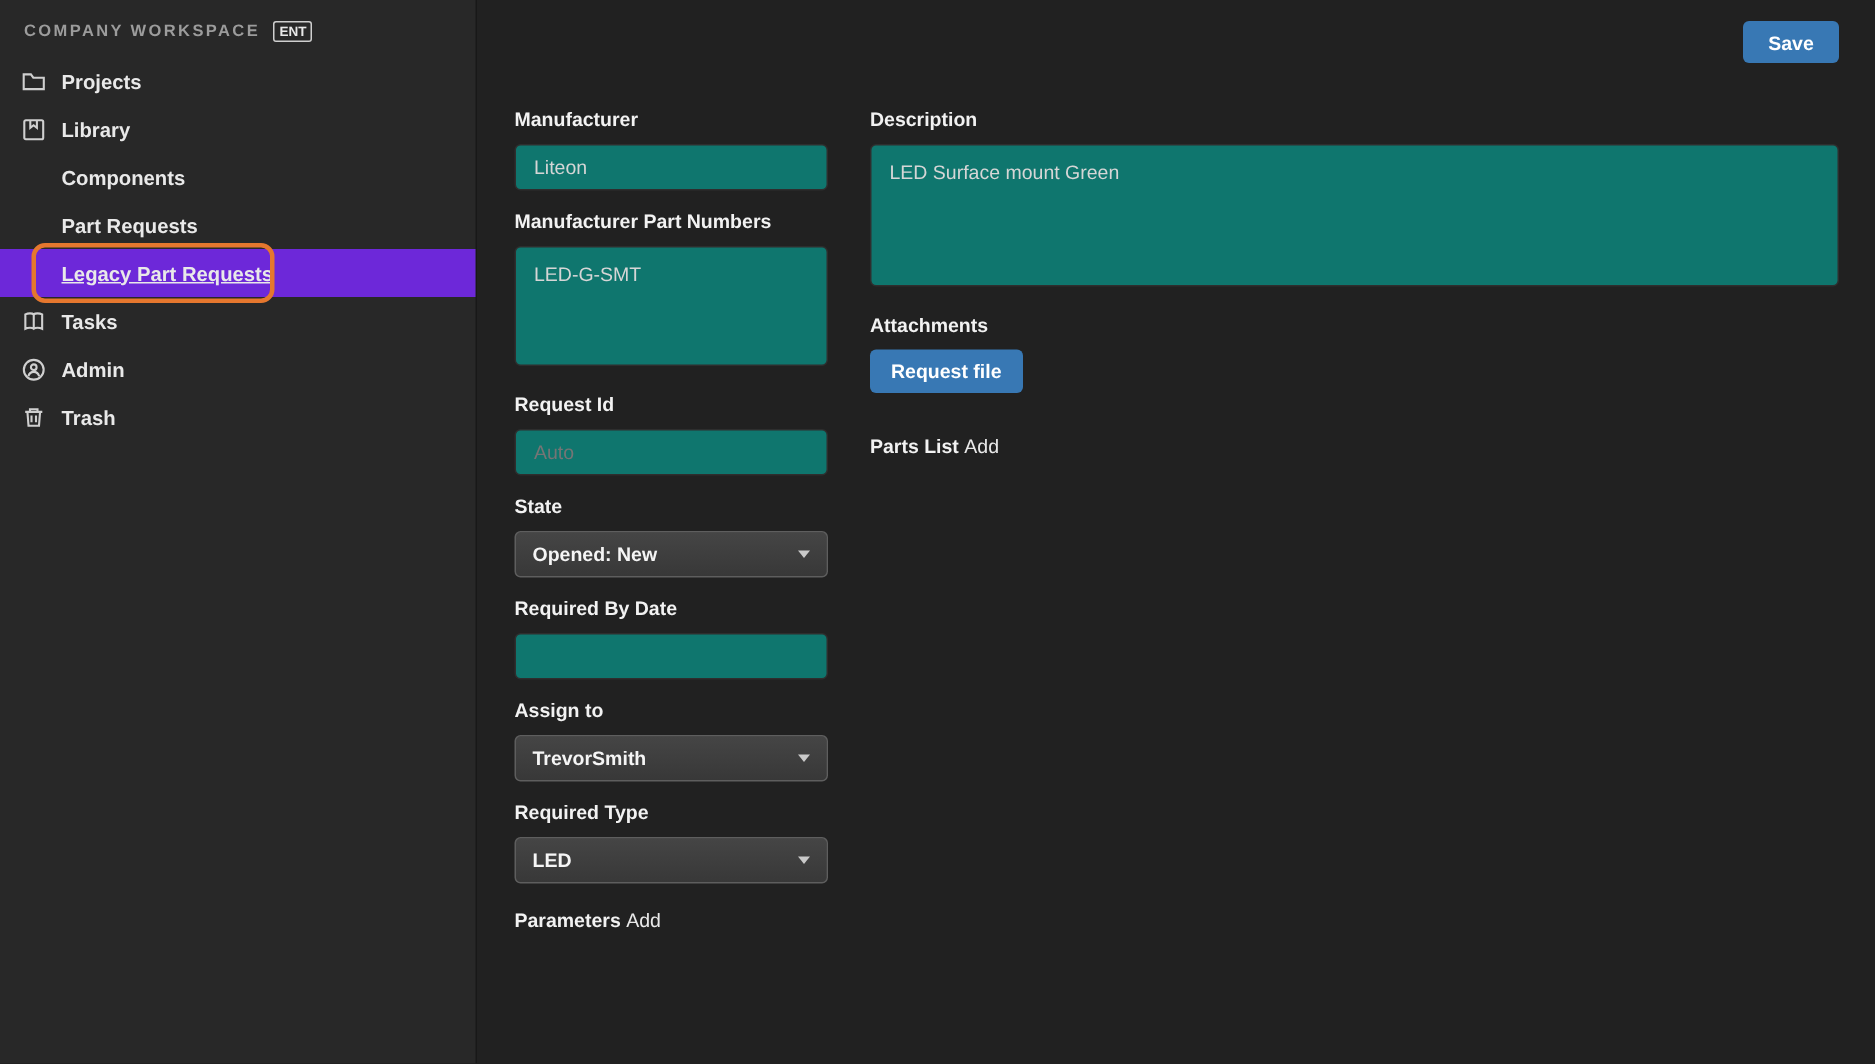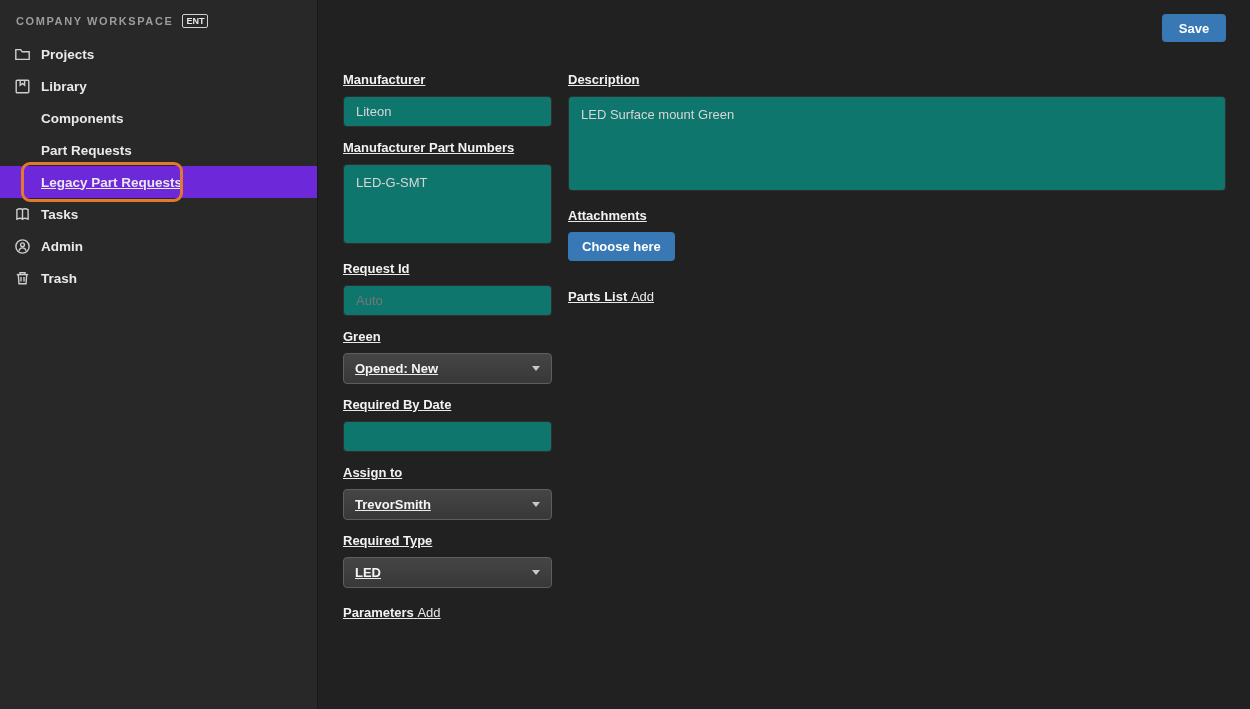--- a/index.html
+++ b/index.html
@@ -92,23 +92,22 @@
     border: none;
     border-radius: 4px;
     color: #ffffff;
     font-family: inherit;
     font-size: 13px;
     font-weight: 700;
     cursor: pointer;
   }
   .content {
     display: flex;
-    gap: 16px;
+    gap: 28px;
     padding: 72px 24px 0 25px;
-    text-decoration: underline;
   }
   .col-left { width: 209px; flex-shrink: 0; }
   .col-right { flex: 1; }
 
   .field { margin-bottom: 13px; }
   .field-label {
     display: block;
     font-size: 13px;
     font-weight: 700;
     color: #f2f2f2;
@@ -289,21 +288,21 @@
         <span class="field-label">Manufacturer Part Numbers</span>
         <textarea class="txt-area mpn" style="">LED-G-SMT</textarea>
       </div>
 
       <div class="field">
         <span class="field-label">Request Id</span>
         <input class="txt-input" type="text" placeholder="Auto" style="">
       </div>
 
       <div class="field">
-        <span class="field-label">Green</span>
+        <span class="field-label">State</span>
         <div class="select-box">
           <span>Opened: New</span>
           <span class="caret"></span>
         </div>
       </div>
 
       <div class="field">
         <span class="field-label">Required By Date</span>
         <input class="txt-input" type="text" value="" style="">
       </div>
@@ -333,21 +332,21 @@
 
     <div class="col-right">
 
       <div class="field">
         <span class="field-label">Description</span>
         <textarea class="txt-area desc" style="">LED Surface mount Green</textarea>
       </div>
 
       <div class="field" style="margin-bottom:0;">
         <span class="field-label">Attachments</span>
-        <button class="choose-btn">Choose here</button>
+        <button class="choose-btn">Request file</button>
       </div>
 
       <div class="inline-heading" style="margin-top:28px;">
         <span>Parts List</span>
         <span class="add-link">Add</span>
       </div>
 
     </div>
 
   </div>

